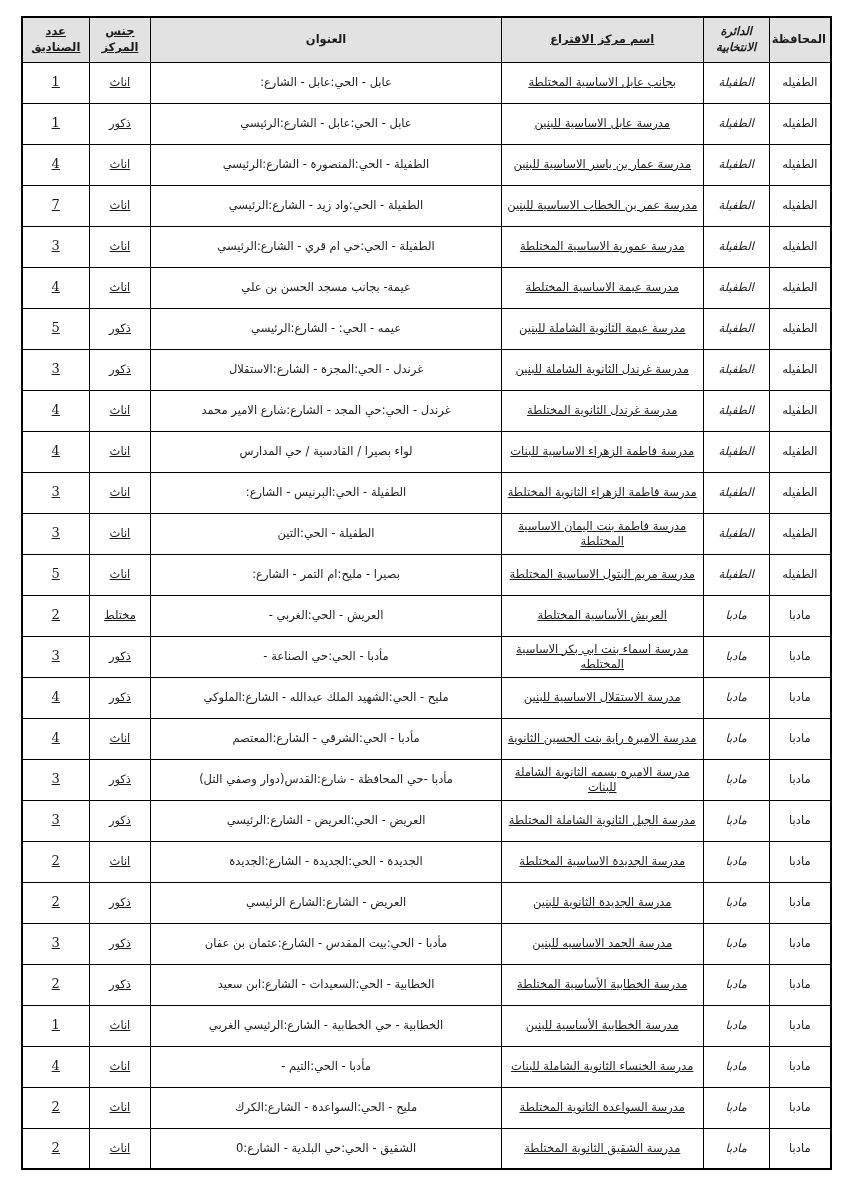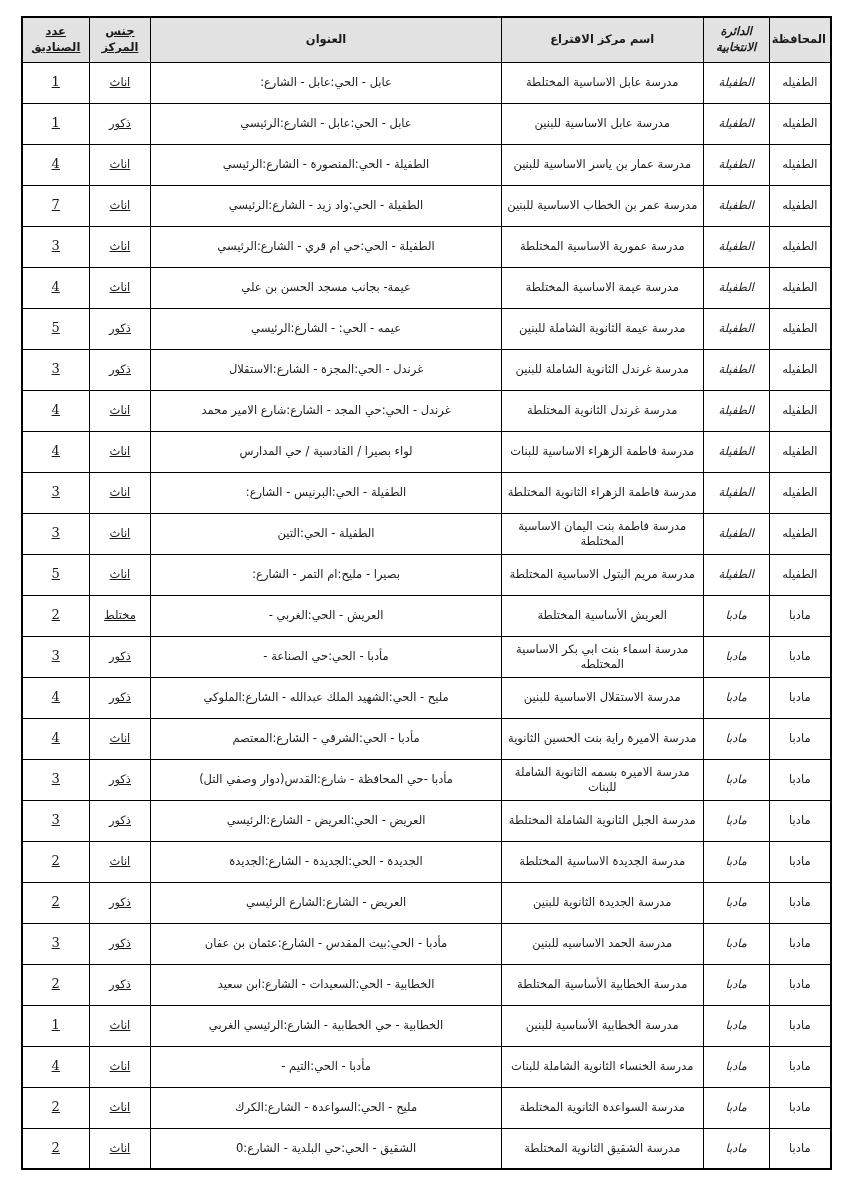--- a/index.html
+++ b/index.html
@@ -36,21 +36,21 @@
   tbody tr { height: 41px; background: #ffffff; }
   thead th {
     background: #e2e2e2;
     font-weight: bold;
     font-size: 11.5px;
     line-height: 1.35;
   }
   tbody td { font-size: 11.5px; line-height: 1.3; }
   .col-governorate { width: 60px; }
   .col-district    { width: 64px; font-style: italic; }
-  .col-center      { width: 196px; }
+  .col-center      { width: 196px; text-decoration: underline; }
   .col-address     { width: 340px; }
   .col-gender      { width: 60px; text-decoration: underline; }
   .col-boxes       { width: 65px; text-decoration: underline; }
   td.col-boxes {
     font-size: 13px;
     font-family: "DejaVu Serif", serif;
   }
 </style>
 </head>
 <body>
@@ -64,21 +64,21 @@
           <th class="col-center">اسم مركز الاقتراع</th>
           <th class="col-address">العنوان</th>
           <th class="col-gender">جنس المركز</th>
           <th class="col-boxes">عدد الصناديق</th>
         </tr>
     </thead>
     <tbody>
         <tr>
           <td class="col-governorate">الطفيله</td>
           <td class="col-district">الطفيلة</td>
-          <td class="col-center">مدرسة عابل الاساسية المختلطة</td>
+          <td class="col-center">بجانب عابل الاساسية المختلطة</td>
           <td class="col-address">عابل - الحي:عابل - الشارع:</td>
           <td class="col-gender">اناث</td>
           <td class="col-boxes">1</td>
         </tr>
         <tr>
           <td class="col-governorate">الطفيله</td>
           <td class="col-district">الطفيلة</td>
           <td class="col-center">مدرسة عابل الاساسية للبنين</td>
           <td class="col-address">عابل - الحي:عابل - الشارع:الرئيسي</td>
           <td class="col-gender">ذكور</td>

